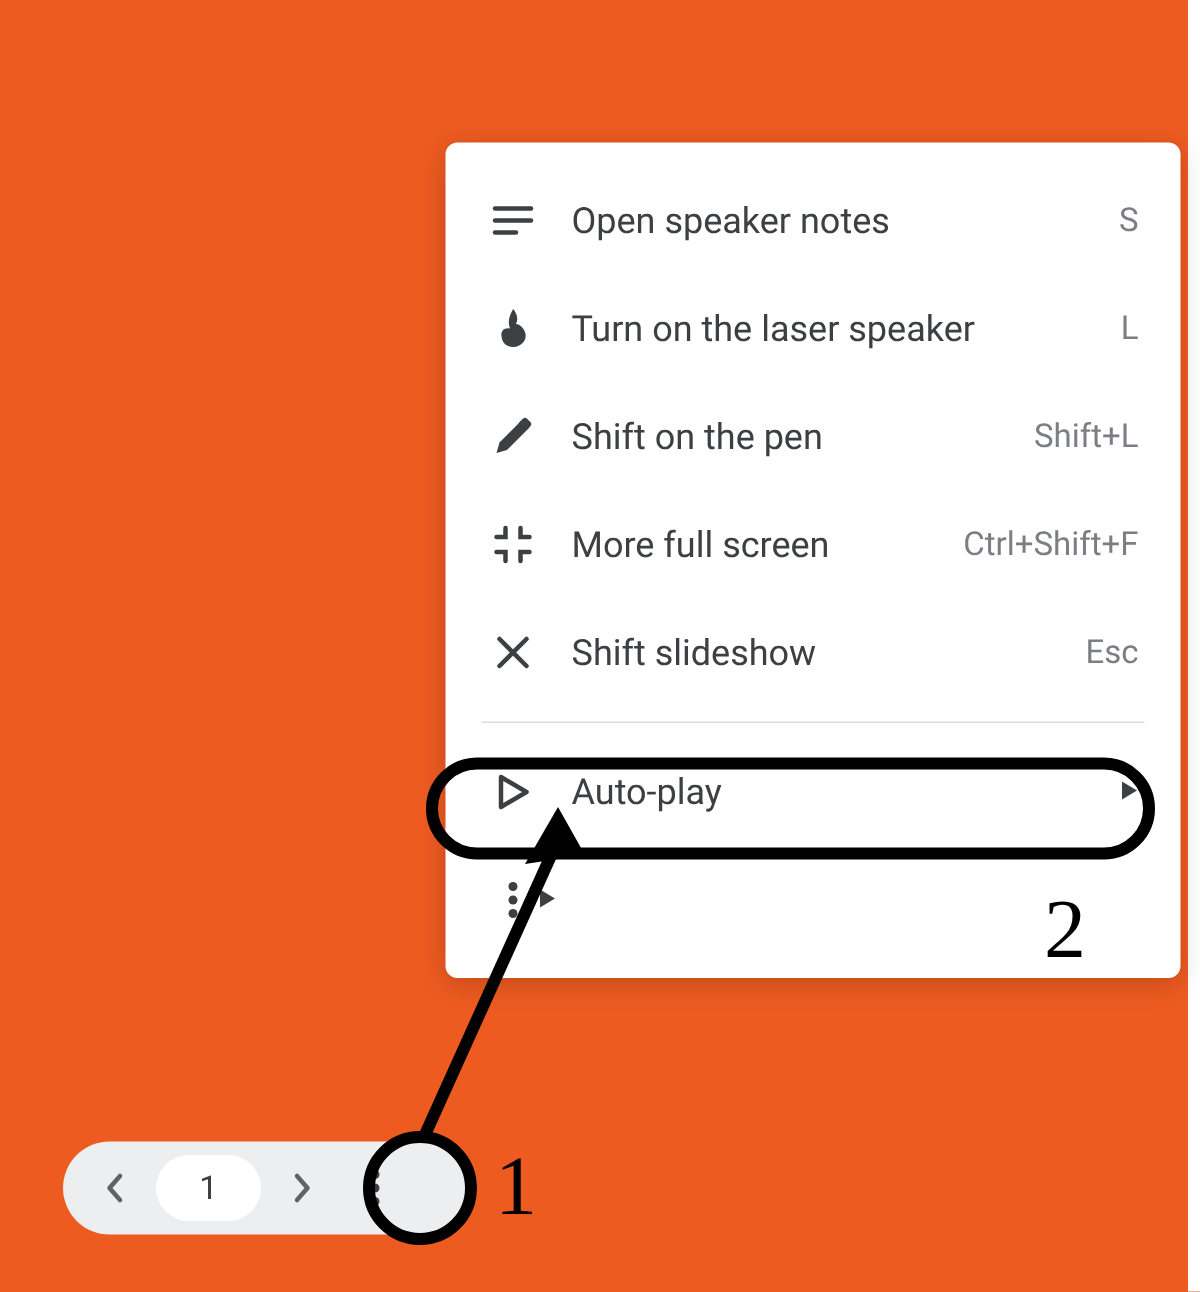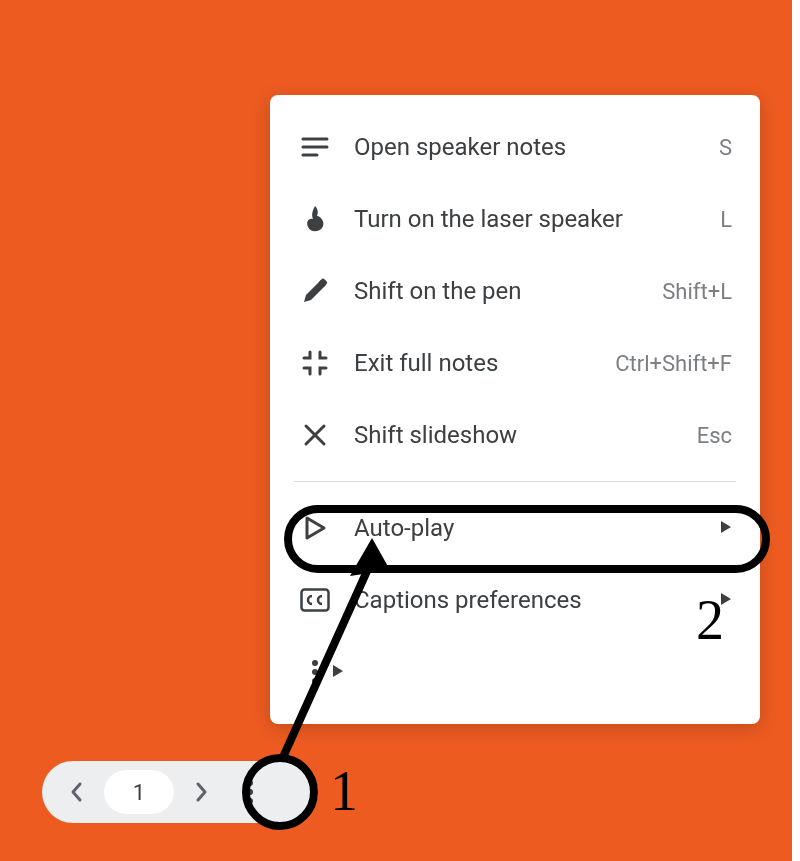--- a/index.html
+++ b/index.html
@@ -15,21 +15,21 @@
   .white-edge {
     position: absolute;
     top: 0; right: 0; bottom: 0;
     width: 8px;
     background: #fff;
   }
 
   
   .menu {
     position: absolute;
-    left: 270px;
+    left: 297px;
     top: 95px;
     width: 490px;
     background: #fff;
     border-radius: 8px;
     box-shadow: 0 4px 18px rgba(0,0,0,.18);
     padding: 16px 0;
     font-size: 24px;
     color: #3c4043;
   }
   .menu-item {
@@ -190,21 +190,21 @@
 
   <div class="menu-item">
     <span class="ico">
       <svg width="28" height="28" viewBox="0 0 28 28" stroke="#3c4043" stroke-width="3" fill="none" stroke-linecap="round">
         <polyline points="9,3 9,9 3,9"></polyline>
           <polyline points="19,3 19,9 25,9"></polyline>
         <polyline points="9,25 9,19 3,19"></polyline>
           <polyline points="19,25 19,19 25,19"></polyline>
       </svg>
     </span>
-    <span class="lbl">Exit full notes</span>
+    <span class="lbl">More full screen</span>
     <span class="sc">Ctrl+Shift+F</span>
   </div>
 
   <div class="menu-item">
     <span class="ico">
       <svg width="24" height="24" viewBox="0 0 24 24" stroke="#3c4043" stroke-width="3" stroke-linecap="round">
           <line x1="3" y1="3" x2="21" y2="21"></line>
           <line x1="21" y1="3" x2="3" y2="21"></line>
         </svg>
     </span>
@@ -221,35 +221,20 @@
         </svg>
     </span>
     <span class="lbl">Auto-play</span>
     <span class="sub">
       <svg width="12" height="14" viewBox="0 0 12 14">
           <path d="M1 1 L11 7 L1 13 Z" fill="#3c4043"></path>
         </svg>
     </span>
   </div>
 
-  <div class="menu-item">
-    <span class="ico">
-      <svg width="30" height="24" viewBox="0 0 30 24">
-          <rect x="1.5" y="1.5" width="27" height="21" rx="3" fill="none" stroke="#3c4043" stroke-width="2.5"></rect>
-          <path d="M12 8 A4 4 0 1 0 12 16" fill="none" stroke="#3c4043" stroke-width="2.5"></path>
-          <path d="M22 8 A4 4 0 1 0 22 16" fill="none" stroke="#3c4043" stroke-width="2.5"></path>
-        </svg>
-    </span>
-    <span class="lbl">Captions preferences</span>
-    <span class="sub">
-      <svg width="12" height="14" viewBox="0 0 12 14">
-          <path d="M1 1 L11 7 L1 13 Z" fill="#3c4043"></path>
-        </svg>
-    </span>
-  </div>
 
   <div class="menu-item">
     <span class="ico">
       <svg width="8" height="26" viewBox="0 0 8 26">
           <circle cx="4" cy="4" r="3" fill="#3c4043"></circle>
           <circle cx="4" cy="13" r="3" fill="#3c4043"></circle>
           <circle cx="4" cy="22" r="3" fill="#3c4043"></circle>
         </svg>
     </span>
     <span class="sub">

